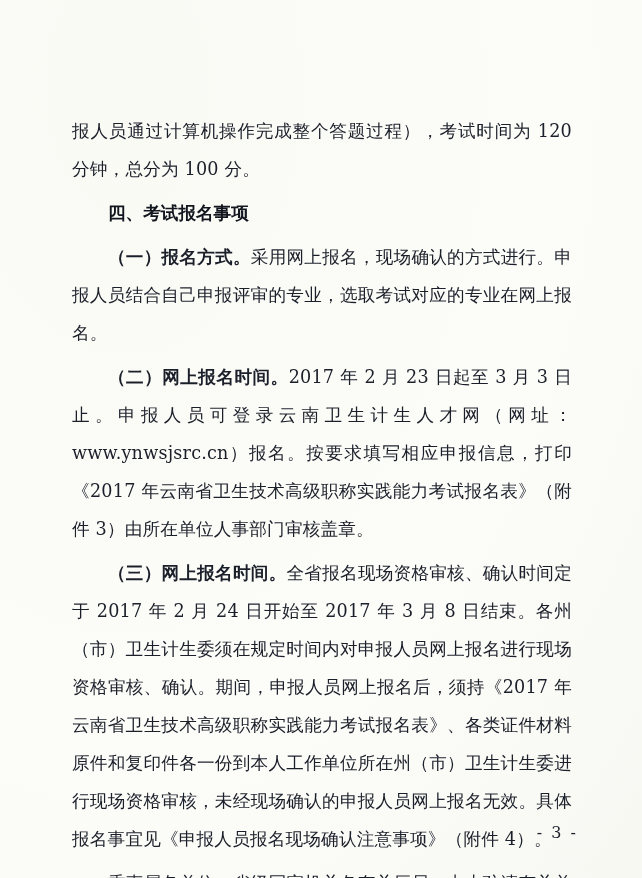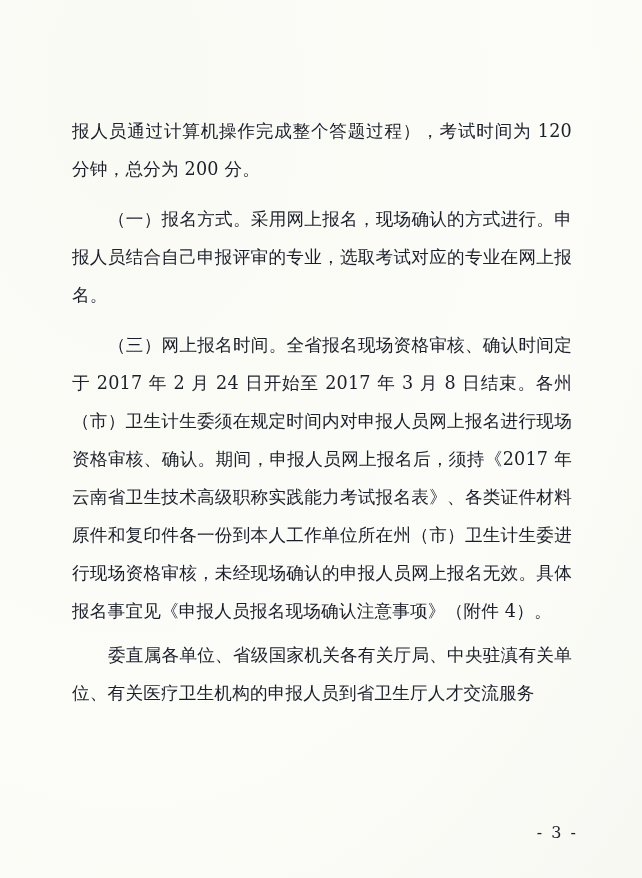--- a/index.html
+++ b/index.html
@@ -52,21 +52,21 @@
   .heading {
     font-weight: bold;
     text-indent: 36px;
     font-size: 17.6px;
     line-height: 38px;
     margin: 0;
     color: #12161f;
     font-family: "DejaVu Sans", "Liberation Sans", sans-serif;
   }
   .b {
-    font-weight: normal;
+    font-weight: bold;
     font-family: "DejaVu Sans", "Liberation Sans", sans-serif;
   }
   .gap {
     height: 6px;
   }
   .page-number {
     position: absolute;
     right: 64px;
     bottom: 36px;
     font-size: 16px;
@@ -75,31 +75,33 @@
     z-index: 2;
     font-family: "DejaVu Serif", "Liberation Serif", serif;
   }
 </style>
 </head>
 <body>
 
 <div class="page">
   <div class="content">
 
-    <p class="para">报人员通过计算机操作完成整个答题过程），考试时间为 120 分钟，总分为 200 分。</p>
+    <p class="para">报人员通过计算机操作完成整个答题过程），考试时间为 120 分钟，总分为 100 分。</p>
 
     <div class="gap"></div>
 
+    <p class="heading">四、考试报名事项</p>
 
     <div class="gap"></div>
 
     <p class="para indent"><span class="b">（一）报名方式。</span><span>采用网上报名，现场确认的方式进行。申报人员结合自己申报评审的专业，选取考试对应的专业在网上报名。</span></p>
 
     <div class="gap"></div>
 
+    <p class="para indent"><span class="b">（二）网上报名时间。</span><span>2017 年 2 月 23 日起至 3 月 3 日止。申报人员可登录云南卫生计生人才网（网址：www.ynwsjsrc.cn）报名。按要求填写相应申报信息，打印《2017 年云南省卫生技术高级职称实践能力考试报名表》（附件 3）由所在单位人事部门审核盖章。</span></p>
 
     <div class="gap"></div>
 
     <p class="para indent"><span class="b">（三）网上报名时间。</span><span>全省报名现场资格审核、确认时间定于 2017 年 2 月 24 日开始至 2017 年 3 月 8 日结束。各州（市）卫生计生委须在规定时间内对申报人员网上报名进行现场资格审核、确认。期间，申报人员网上报名后，须持《2017 年云南省卫生技术高级职称实践能力考试报名表》、各类证件材料原件和复印件各一份到本人工作单位所在州（市）卫生计生委进行现场资格审核，未经现场确认的申报人员网上报名无效。具体报名事宜见《申报人员报名现场确认注意事项》（附件 4）。</span></p>
 
     <div class="gap"></div>
 
     <p class="para indent">委直属各单位、省级国家机关各有关厅局、中央驻滇有关单位、有关医疗卫生机构的申报人员到省卫生厅人才交流服务</p>
 
   </div>

